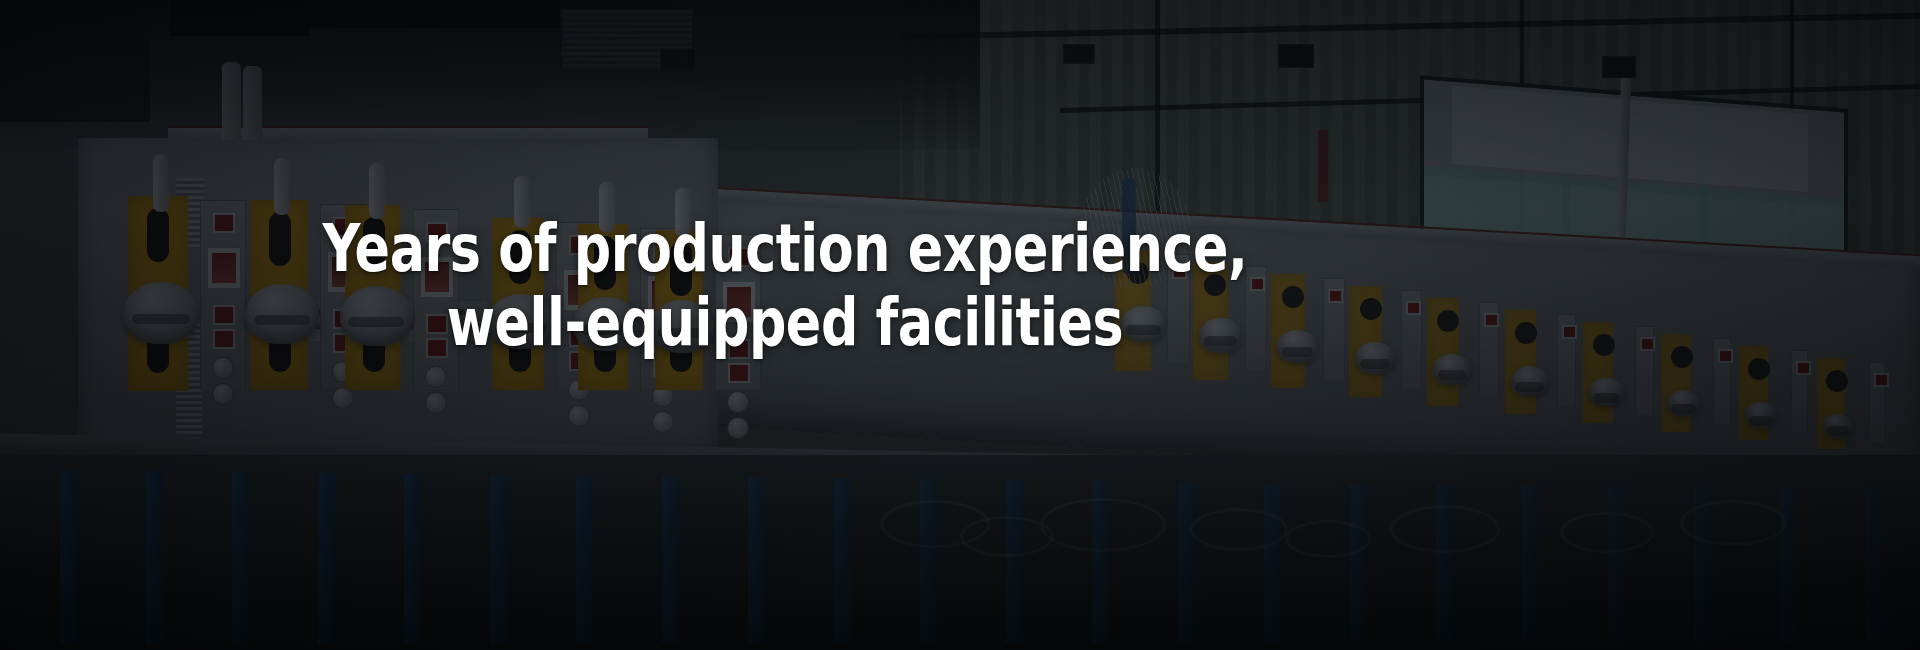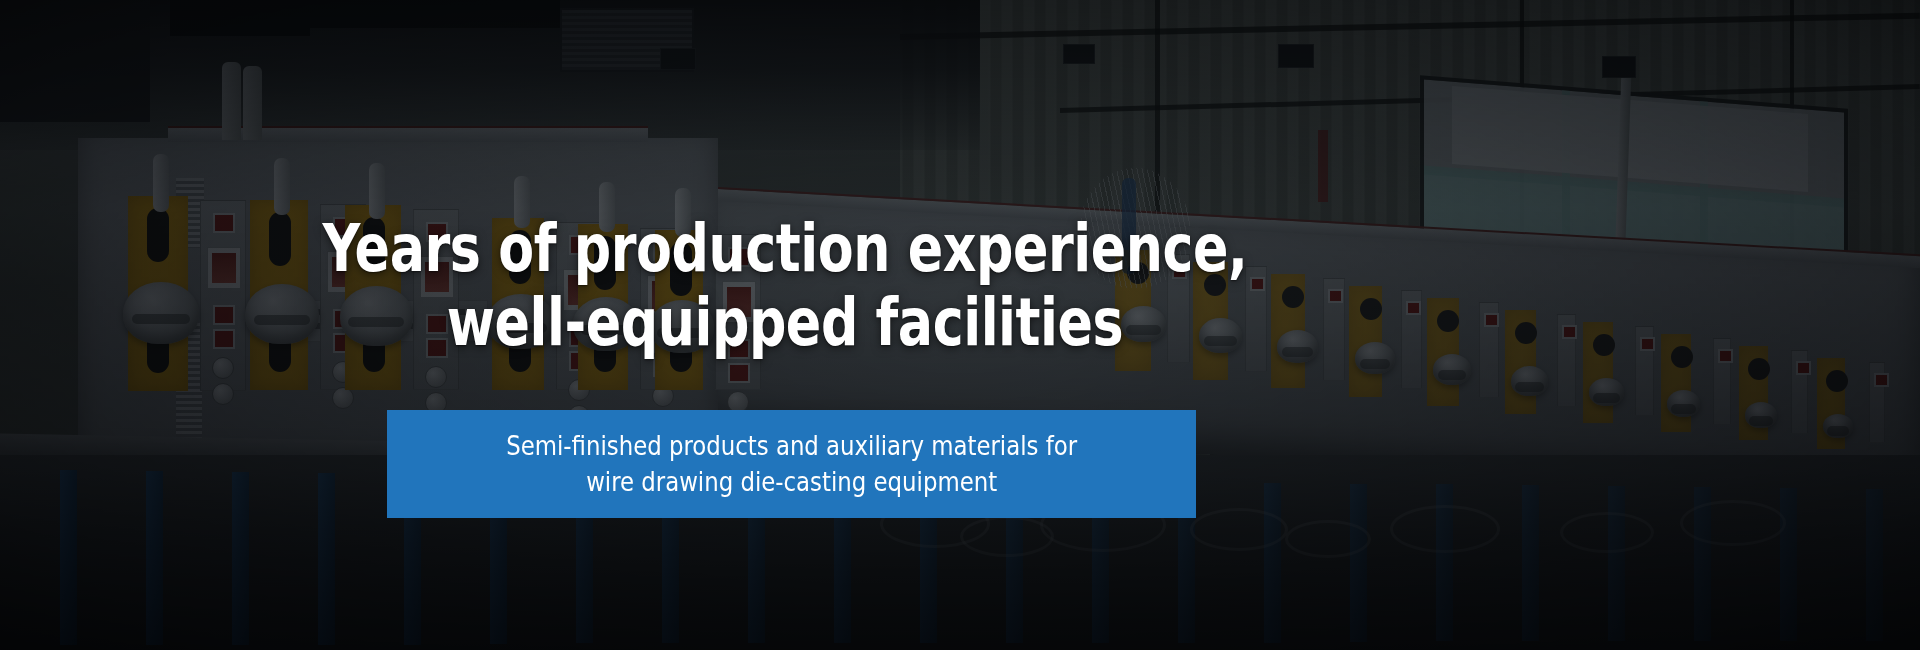--- a/index.html
+++ b/index.html
@@ -575,21 +575,15 @@
     <div class="tone"></div>
   </div>
 
   <div class="content">
 
     <h1 class="headline">
       <span class="line">Years of production experience,</span>
       <span class="line">well-equipped facilities</span>
     </h1>
 
-    <div class="subbox">
-      <div class="sub-text">
-        <span class="line">Semi-finished products and auxiliary materials for</span>
-        <span class="line">wire drawing die-casting equipment</span>
-      </div>
-    </div>
 
   </div>
 </div>
 
 </body></html>

